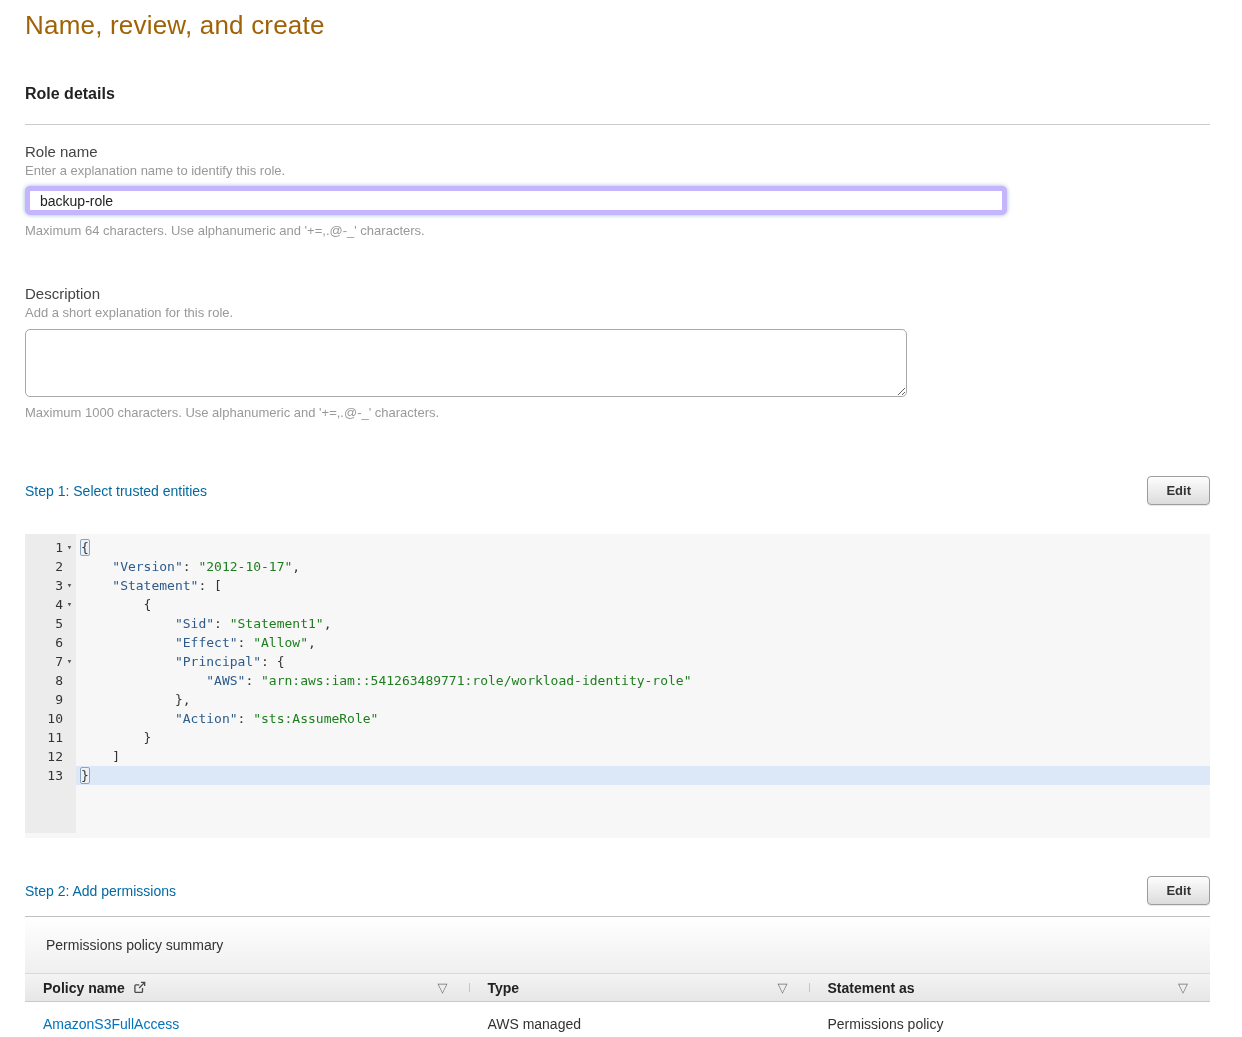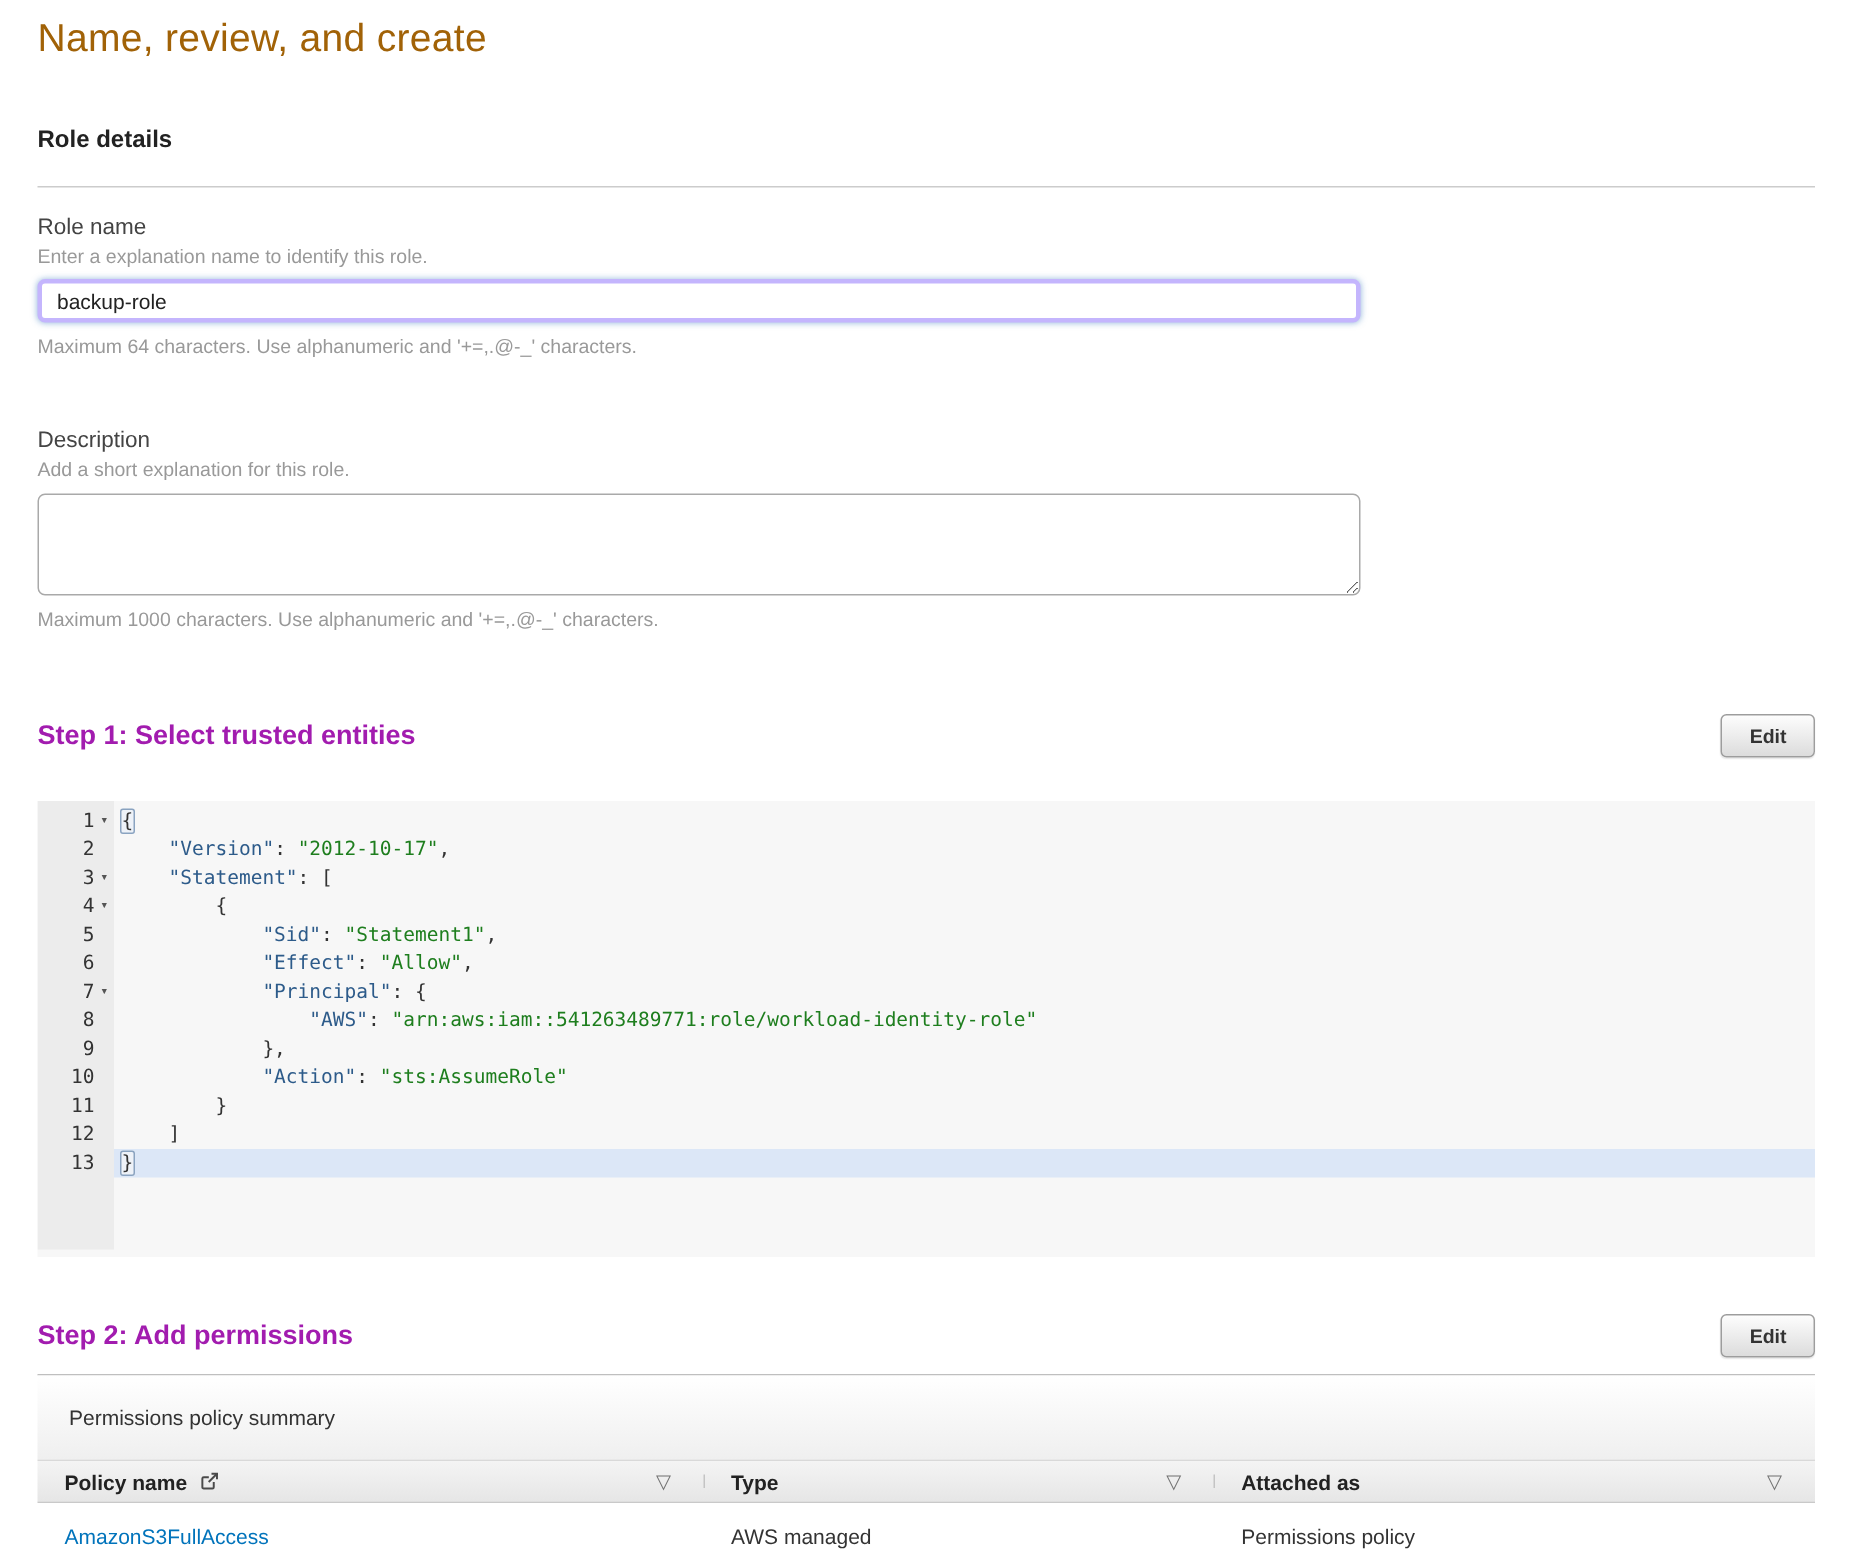--- a/index.html
+++ b/index.html
@@ -17,41 +17,41 @@
   .section-heading { font-size: 16px; font-weight: 700; color: #222; margin-top: 44px; }
   .divider { border: none; border-top: 1px solid #cccccc; margin-top: 21px; }
 
   .field { margin-top: 18px; }
   .field-label { font-size: 15px; color: #444; }
   .field-help { font-size: 13px; color: #999; margin-top: 3px; }
   .constraint { font-size: 13px; color: #999; margin-top: 8px; }
 
   .text-input {
     display: block; margin-top: 8px;
-    width: 882px; height: 29px;
-    border: 3px solid #c4b5fd; border-radius: 5px;
+    width: 982px; height: 29px;
+    border: 5px solid #c4b5fd; border-radius: 5px;
     box-shadow: 0 0 4px rgba(63,126,192,.55);
     outline: none;
     padding: 0 10px; font-size: 14px; color: #222;
     font-family: "Liberation Sans", sans-serif;
   }
   .text-area {
     display: block; margin-top: 9px;
     width: 882px; height: 68px;
     border: 1px solid #a9a9a9; border-radius: 5px;
     padding: 6px 10px; font-size: 14px; color: #222;
     font-family: "Liberation Sans", sans-serif;
     resize: both;
   }
   .field-description { margin-top: 47px; }
 
   .step-row { display: flex; align-items: center; justify-content: space-between; }
   .step-row.one { margin-top: 56px; }
   .step-row.two { margin-top: 38px; }
-  .step-heading { font-size: 18px; font-weight: 700; color: #a21caf; }
+  .step-heading { font-size: 14px; font-weight: 400; color: #0369a1; }
   .edit-btn {
     font-family: "Liberation Sans", sans-serif;
     font-size: 13px; font-weight: 700; color: #333;
     background: linear-gradient(#fdfdfd, #dcdcdc);
     border: 1px solid #9d9d9d; border-radius: 4px;
     padding: 6px 18px; cursor: pointer;
     box-shadow: 0 1px 1px rgba(0,0,0,.1);
   }
 
   
@@ -163,21 +163,21 @@
           </span>
           <span class="sort-icon">▽</span>
         </div>
         <div class="th col-1">
           <span class="vdiv"></span>
           <span>Type</span>
           <span class="sort-icon">▽</span>
         </div>
         <div class="th col-2">
           <span class="vdiv"></span>
-          <span>Attached as</span>
+          <span>Statement as</span>
           <span class="sort-icon">▽</span>
         </div>
       </div>
     <div>
         <div class="tbl-row">
           <div class="td col-0">
             <a class="policy-link">AmazonS3FullAccess</a>
           </div>
           <div class="td col-1">AWS managed</div>
           <div class="td col-2">Permissions policy</div>

